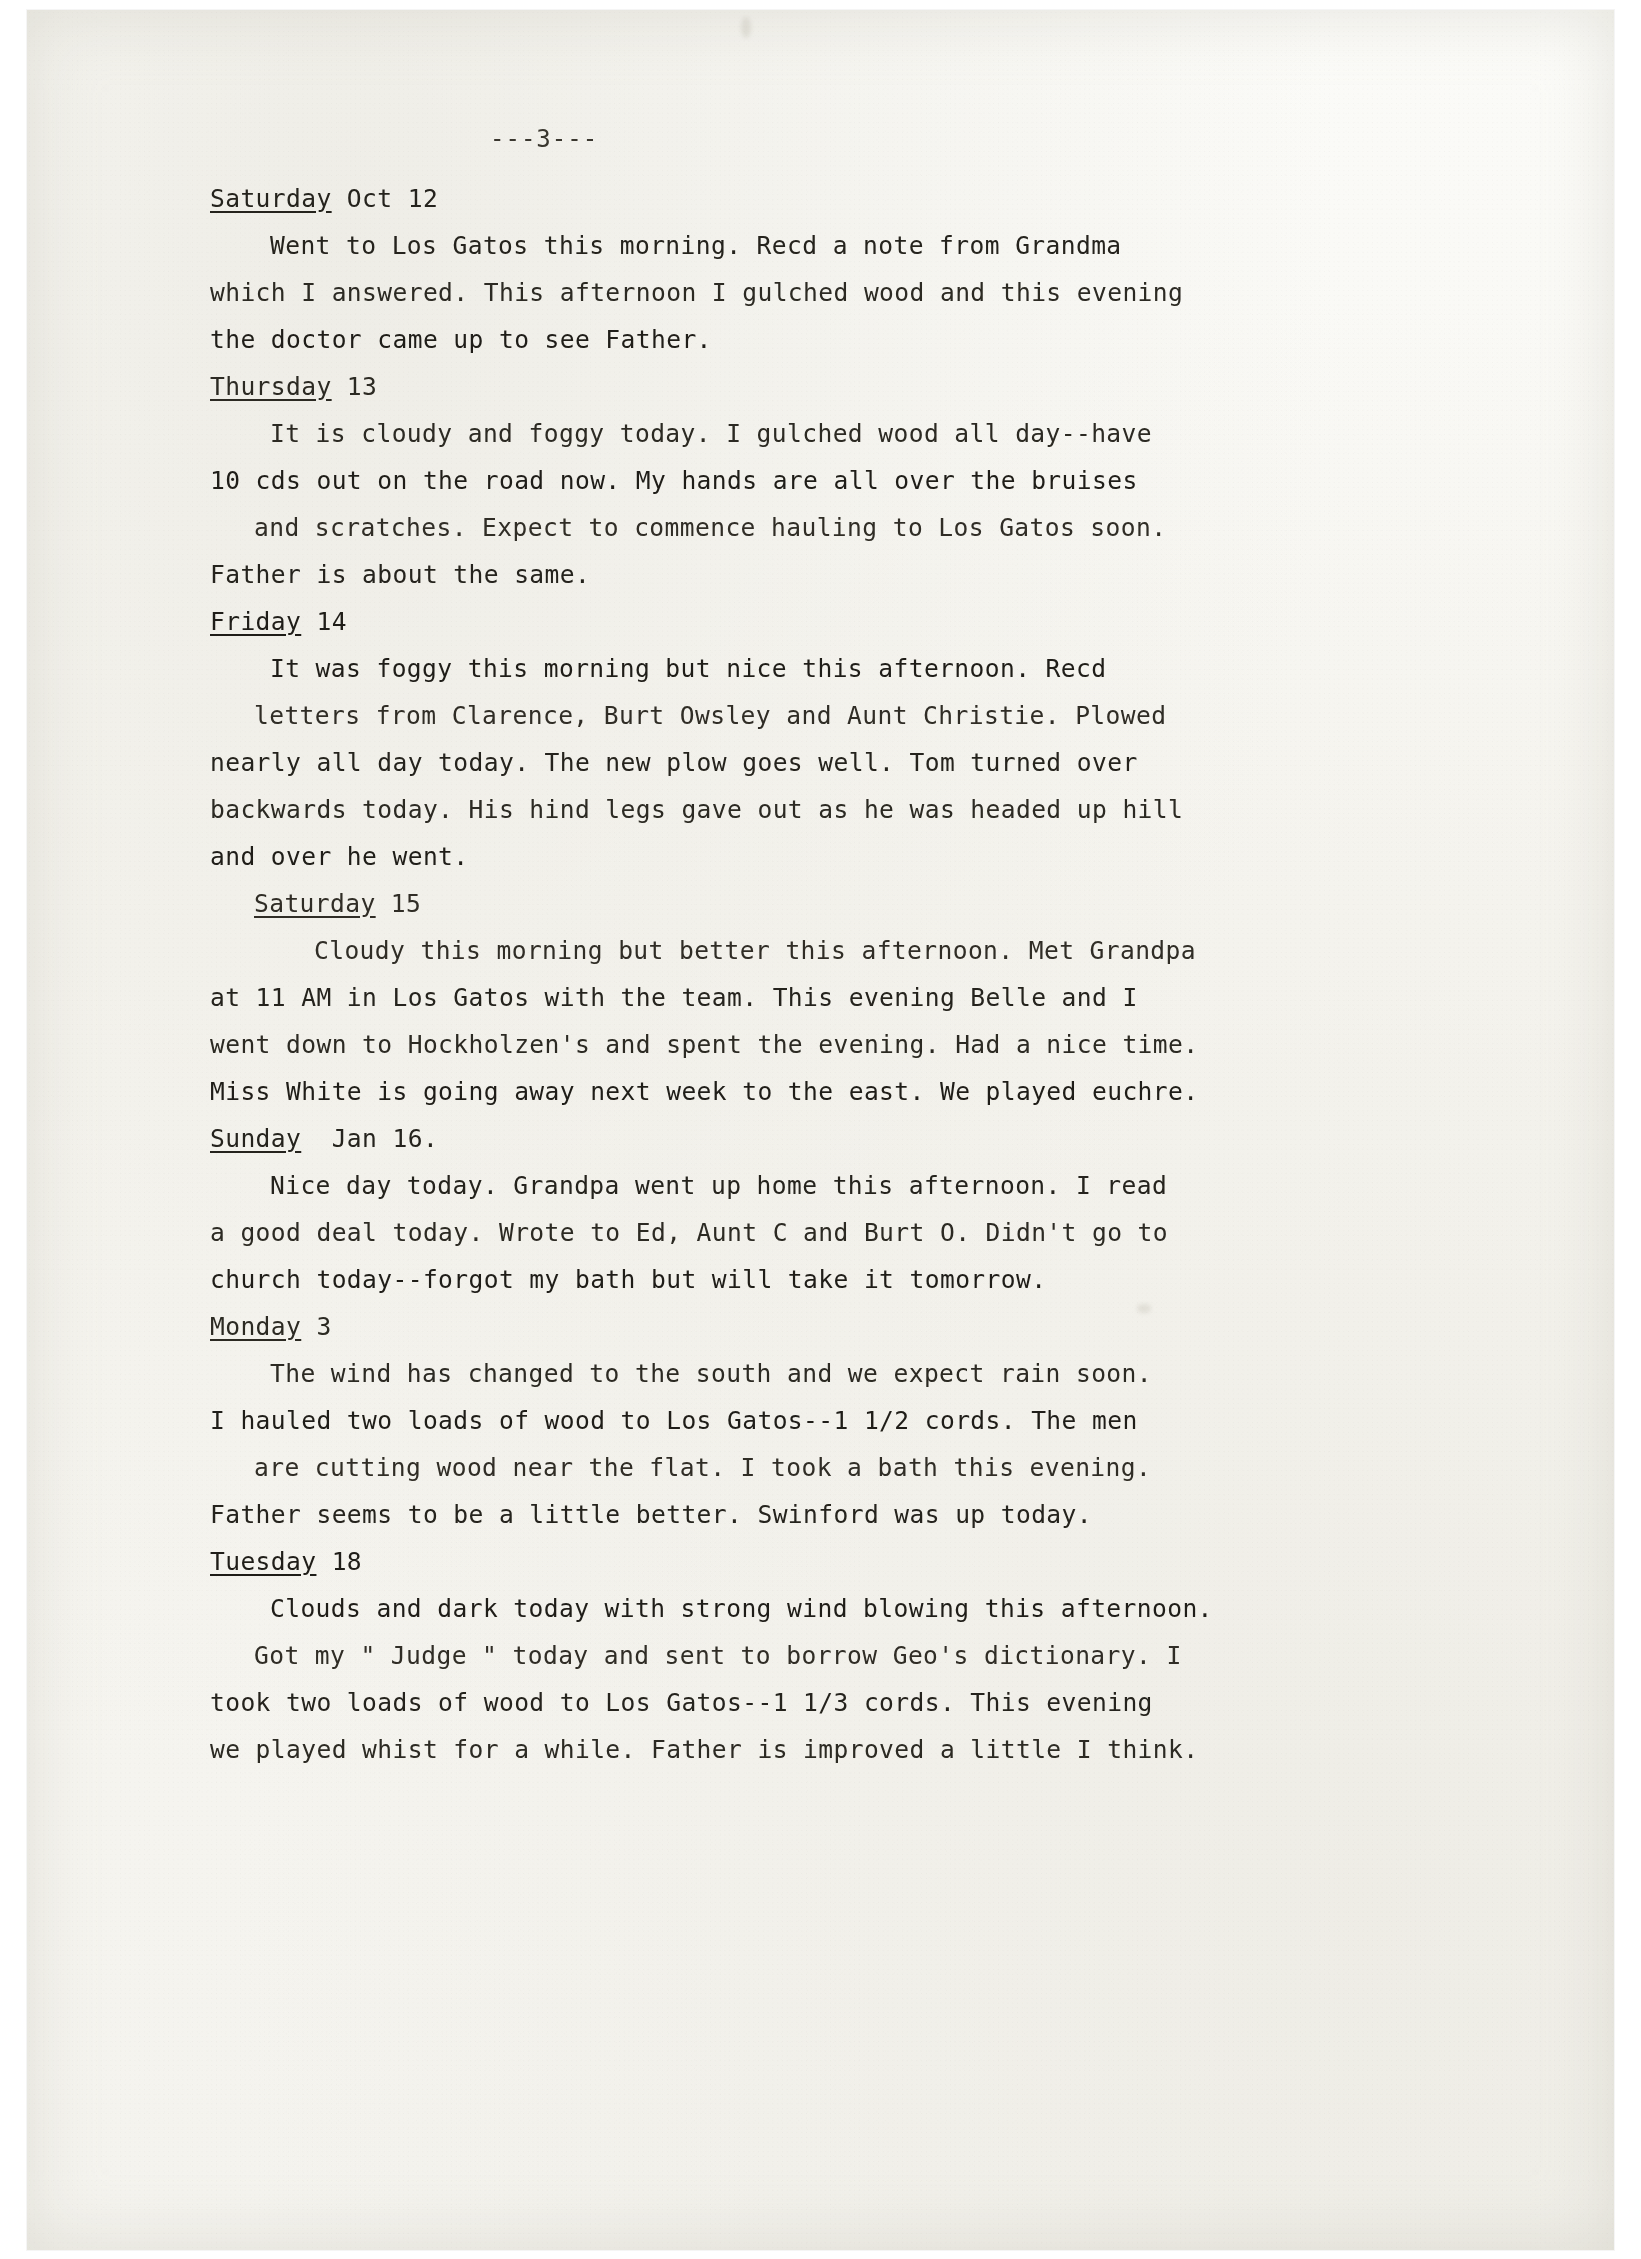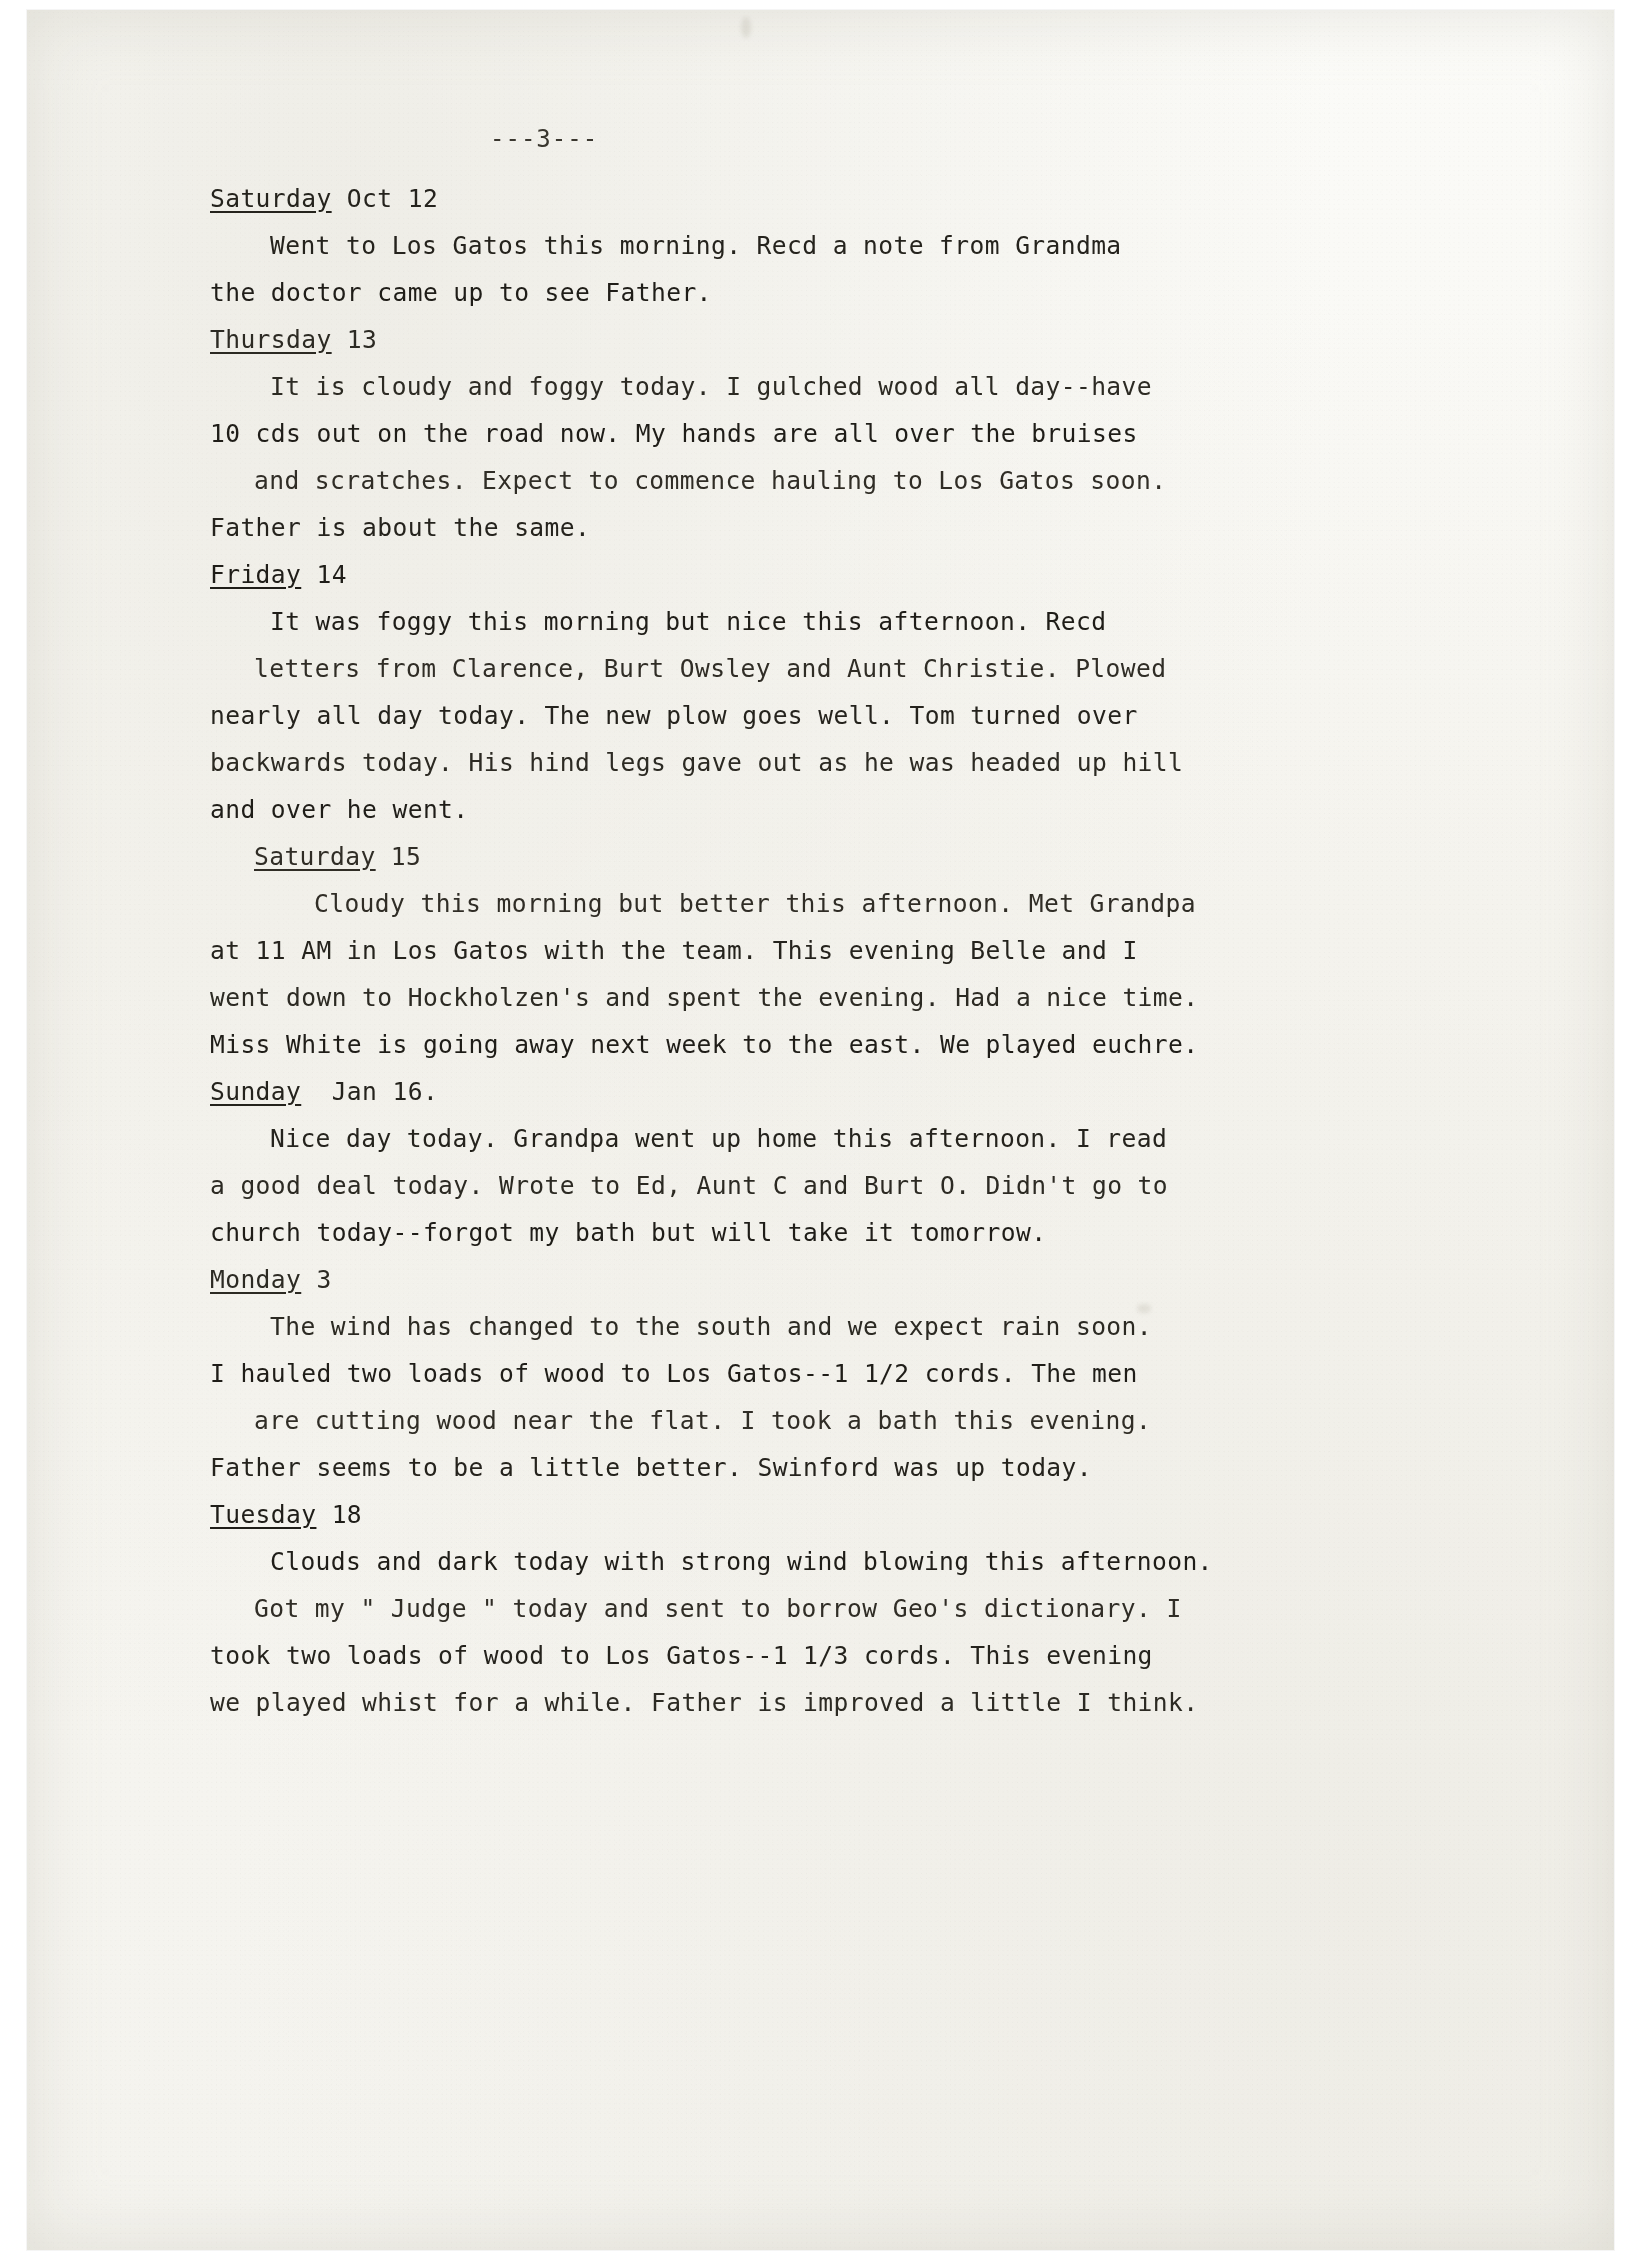--- a/index.html
+++ b/index.html
@@ -112,20 +112,21 @@
     <div class="smudge" style="left:714px; top:7.7px; width:9.7px; height:21px;"></div>
     <div class="smudge" style="left:1110px; top:1294px; width:13.5px; height:9.7px;"></div>
   </div>
 
   <div class="content typed">
     <div class="pagenum">---3---</div>
     <div id="entries">
         <div class="entry">
           <div class="body-line heading ink-1"><span class="dayname">Saturday</span><span> Oct 12</span></div>
           <div class="body-line indent ink-1">Went to Los Gatos this morning. Recd a note from Grandma</div>
+          <div class="body-line ink-2">which I answered. This afternoon I gulched wood and this evening</div>
           <div class="body-line ink-3">the doctor came up to see Father.</div>
         </div>
         <div class="entry">
           <div class="body-line heading ink-2"><span class="dayname">Thursday</span><span> 13</span></div>
           <div class="body-line indent ink-2">It is cloudy and foggy today. I gulched wood all day--have</div>
           <div class="body-line ink-3">10 cds out on the road now. My hands are all over the bruises</div>
           <div class="body-line ink-4">and scratches. Expect to commence hauling to Los Gatos soon.</div>
           <div class="body-line ink-1">Father is about the same.</div>
         </div>
         <div class="entry">

